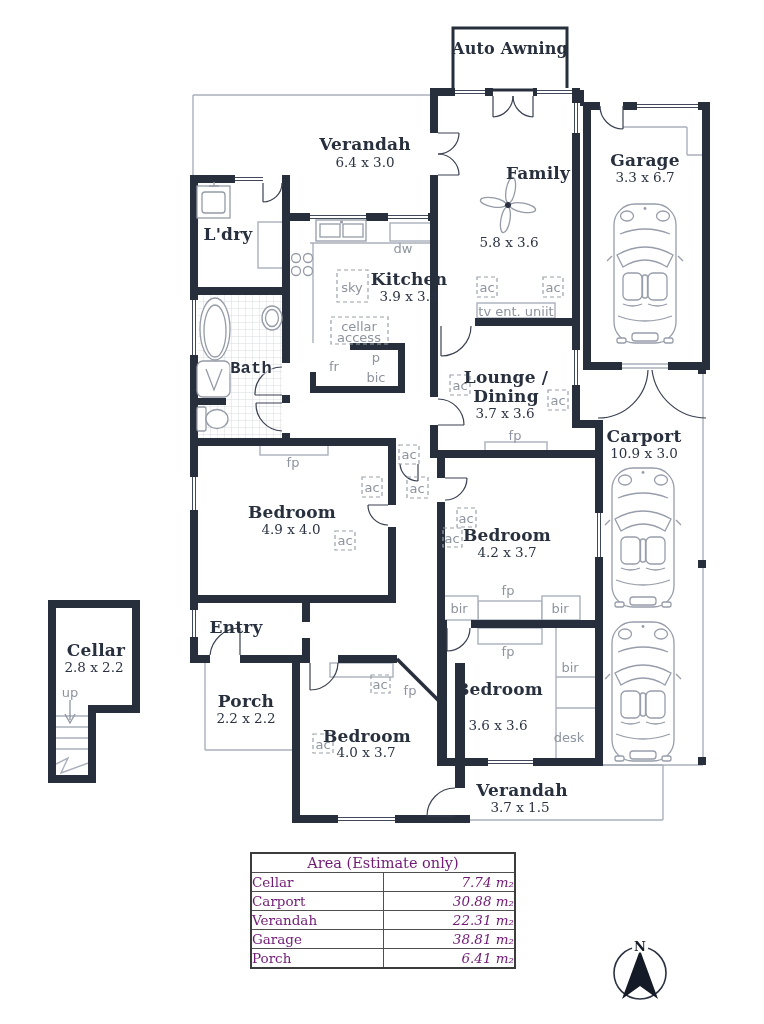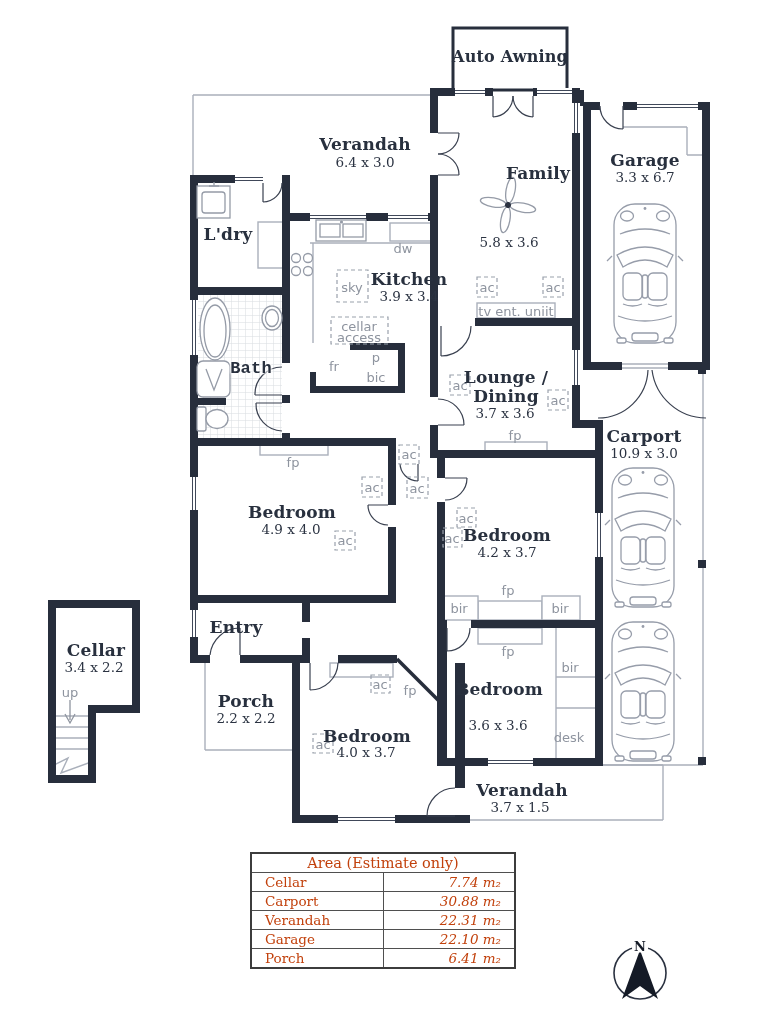--- a/index.html
+++ b/index.html
@@ -9,21 +9,21 @@
   .lbl{position:absolute;transform:translate(-50%,-50%);white-space:nowrap;line-height:1;}
   .room-name{font-family:"DejaVu Serif",serif;font-weight:bold;font-size:17px;color:#28303e;letter-spacing:.2px;}
   .room-name.sm{font-size:16px;}
   .room-dim{font-family:"DejaVu Serif",serif;font-size:13.5px;color:#2b3342;}
   .tag{font-family:"DejaVu Sans",sans-serif;font-size:13px;color:#8e949f;}
   .halo{text-shadow:0 0 3px #fff,0 0 3px #fff,0 0 3px #fff;font-family:Liberation Mono, monospace;}
   .north{font-family:"DejaVu Serif",serif;font-weight:bold;font-size:13px;color:#141a26;background:#fff;padding:0 2px;}
   table.area{position:absolute;left:250px;top:852px;width:266px;border-collapse:collapse;
              background:#fff;border:2px solid #3c3c3c;table-layout:fixed;}
   table.area td,table.area th{border:1px solid #4f4f4f;font-family:"DejaVu Serif",serif;
-             font-size:13.5px;font-weight:normal;color:#c2410c;padding:1px 13px;height:15px;}
+             font-size:13.5px;font-weight:normal;color:#701a75;padding:1px 0;height:15px;}
   table.area th{text-align:center;font-size:14.5px;}
   td.alabel{padding-left:9px;text-align:left;width:147px;}
   td.avalue{padding-right:26px;text-align:right;font-style:italic;}
 </style>
 </head>
 <body>
 
 <div id="canvas">
 
 <svg width="764" height="1024" viewBox="0 0 764 1024">
@@ -258,21 +258,21 @@
   <use href="#car" x="613" y="198"></use>
   <use href="#car" x="611" y="462"></use>
   <use href="#car" x="611" y="616"></use>
 
   <g>
     <circle cx="640" cy="973" r="26" stroke="#2a3140" stroke-width="1.6" fill="none"></circle>
     <polygon points="640,950 622,999 640,986 658,999" fill="#141a26"></polygon>
   </g>
 </svg>
 
-<div class="lbl room-name sm" style="left:510px;top:57px">Auto Awning</div>
+<div class="lbl room-name sm" style="left:510px;top:49px">Auto Awning</div>
 
 <div class="lbl room-name" style="left:365px;top:144px">Verandah</div>
 <div class="lbl room-dim" style="left:365px;top:163px">6.4 x 3.0</div>
 
 <div class="lbl room-name" style="left:538px;top:173px">Family</div>
 <div class="lbl room-dim" style="left:509px;top:243px">5.8 x 3.6</div>
 
 <div class="lbl room-name" style="left:645px;top:160px">Garage</div>
 <div class="lbl room-dim" style="left:645px;top:178px">3.3 x 6.7</div>
 
@@ -292,21 +292,21 @@
 
 <div class="lbl room-name" style="left:292px;top:512px">Bedroom</div>
 <div class="lbl room-dim" style="left:291px;top:530px">4.9 x 4.0</div>
 
 <div class="lbl room-name" style="left:236px;top:627px">Entry</div>
 
 <div class="lbl room-name" style="left:507px;top:535px">Bedroom</div>
 <div class="lbl room-dim" style="left:507px;top:553px">4.2 x 3.7</div>
 
 <div class="lbl room-name" style="left:96px;top:650px">Cellar</div>
-<div class="lbl room-dim" style="left:94px;top:668px">3.4 x 2.2</div>
+<div class="lbl room-dim" style="left:94px;top:668px">2.8 x 2.2</div>
 
 <div class="lbl room-name" style="left:246px;top:701px">Porch</div>
 <div class="lbl room-dim" style="left:246px;top:719px">2.2 x 2.2</div>
 
 <div class="lbl room-name" style="left:367px;top:736px">Bedroom</div>
 <div class="lbl room-dim" style="left:366px;top:753px">4.0 x 3.7</div>
 
 <div class="lbl room-name" style="left:499px;top:689px">Bedroom</div>
 <div class="lbl room-dim" style="left:498px;top:726px">3.6 x 3.6</div>
 
@@ -358,21 +358,21 @@
   <tr>
     <td class="alabel">Carport</td>
     <td class="avalue">30.88 m₂</td>
         </tr>
   <tr>
     <td class="alabel">Verandah</td>
     <td class="avalue">22.31 m₂</td>
         </tr>
   <tr>
     <td class="alabel">Garage</td>
-    <td class="avalue">22.10 m₂</td>
+    <td class="avalue">38.81 m₂</td>
         </tr>
   <tr>
     <td class="alabel">Porch</td>
     <td class="avalue">6.41 m₂</td>
         </tr>
 </tbody>
     </table>
 
 </div>
 

